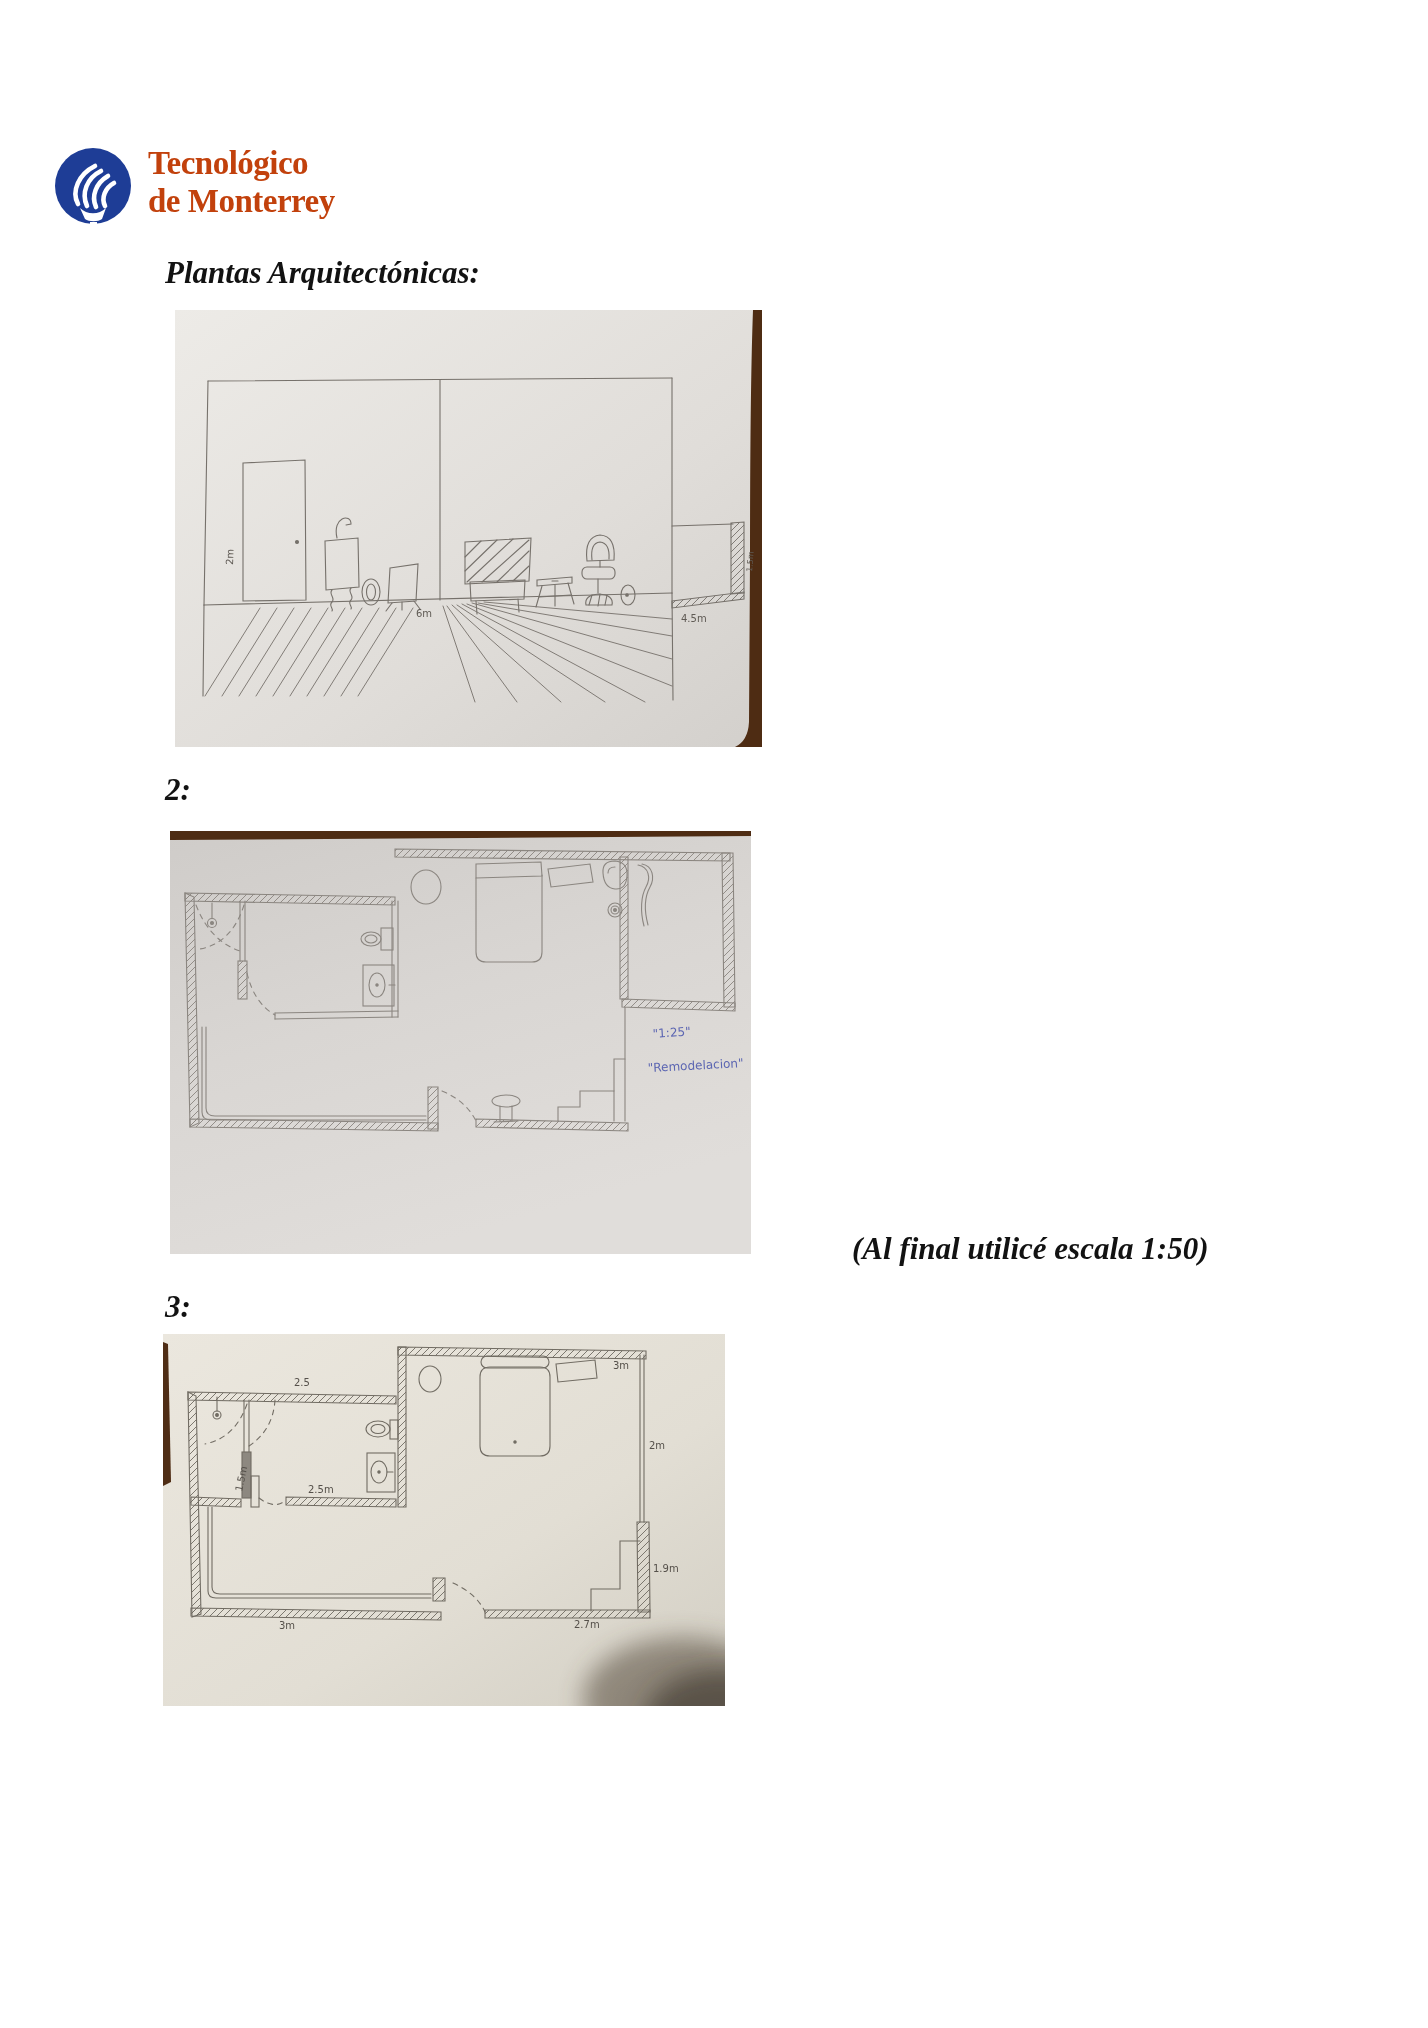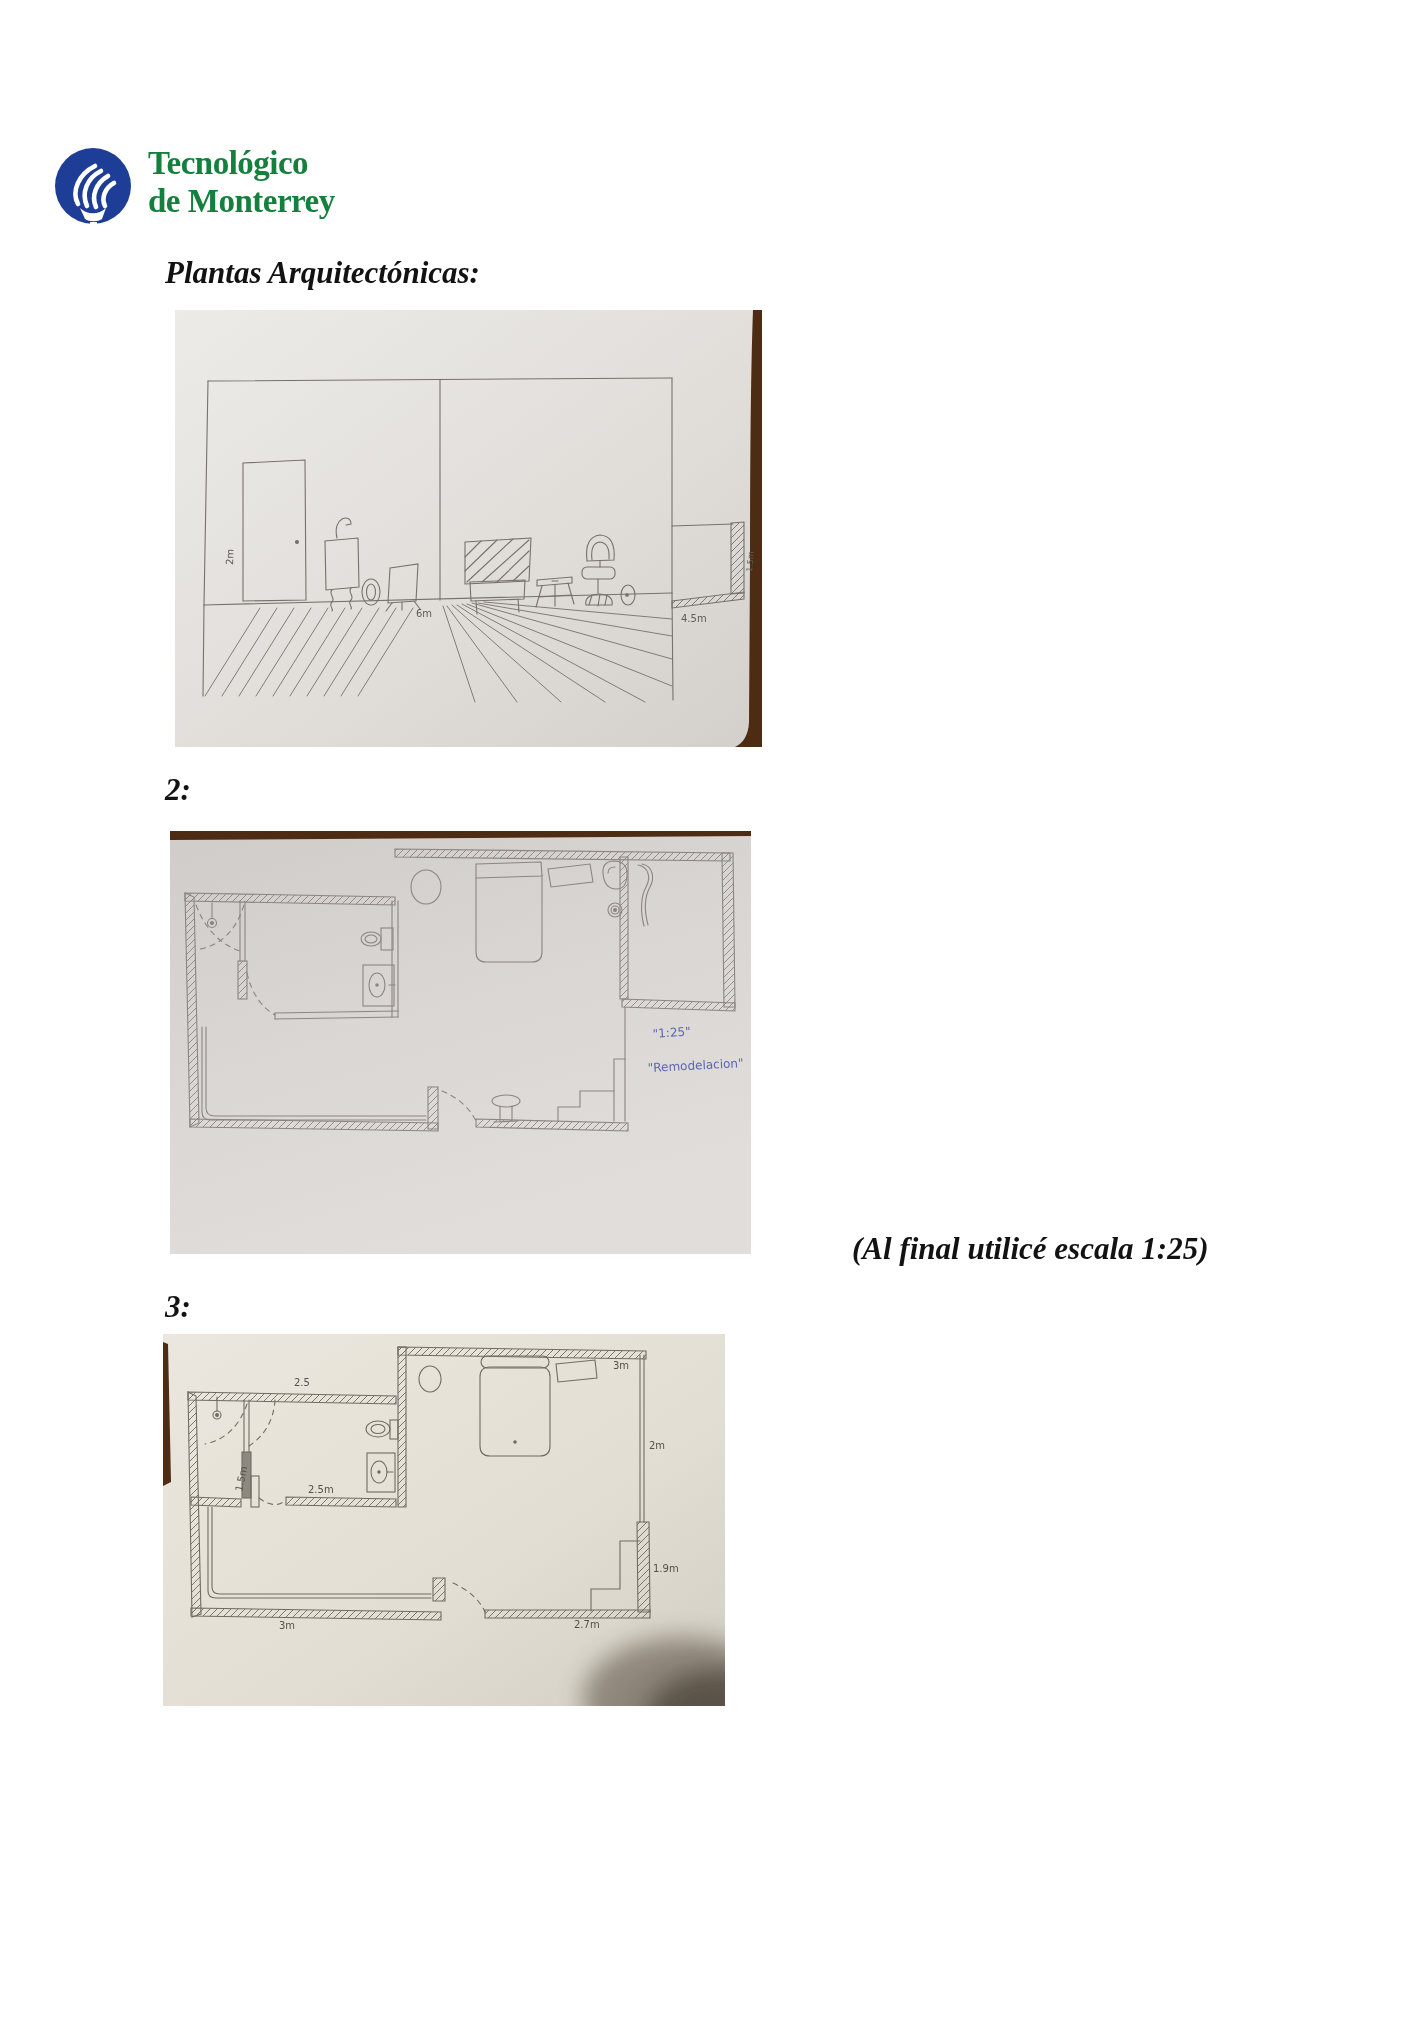--- a/index.html
+++ b/index.html
@@ -1,19 +1,19 @@
 <!DOCTYPE html>
 <html><head>
 <meta charset="utf-8">
 <style>
   html,body{margin:0;padding:0;background:#ffffff;}
   #page{position:relative;width:1428px;height:2028px;background:#ffffff;overflow:hidden;
         font-family:"Liberation Serif", serif;}
   .abs{position:absolute;}
-  #logo-text{color:#15803d;font-weight:bold;font-size:33px;line-height:38px;letter-spacing:-0.5px;}
+  #logo-text{color:#c2410c;font-weight:bold;font-size:33px;line-height:38px;letter-spacing:-0.5px;}
   .doc-heading{color:#121212;font-weight:bold;font-style:italic;font-size:31px;white-space:nowrap;}
   .figure{box-shadow:0 0 0 0 transparent;}
   svg text{font-family:"DejaVu Sans", sans-serif;}
 </style>
 </head>
 <body>
 
 <div id="page">
 
   <div class="abs" style="left:54px;top:146px;width:360px;height:90px;">
@@ -260,21 +260,21 @@
         <path d="M272,260 Q296,270 306,290"></path>
       </g>
     </g>
 
     <g font-size="12">
       <text transform="translate(483,207) rotate(-4)" fill="#5c66b2">"1:25"</text>
       <text transform="translate(478,241) rotate(-3)" fill="#5c66b2">"Remodelacion"</text>
     </g>
   </svg>
 
-  <div class="abs doc-heading" style="left:852px;top:1231px;">(Al final utilicé escala 1:25)</div>
+  <div class="abs doc-heading" style="left:852px;top:1231px;">(Al final utilicé escala 1:50)</div>
 
   <div class="abs doc-heading" style="left:165px;top:1289px;">3:</div>
 
   <svg class="abs figure" style="left:163px;top:1334px;" width="562" height="372" viewBox="0 0 562 372">
     <defs>
       <linearGradient id="paper3" x1="0" y1="0" x2="1" y2="1">
         <stop offset="0" stop-color="#ebe7de"></stop>
         <stop offset="0.6" stop-color="#e2ded4"></stop>
         <stop offset="1" stop-color="#d2cec3"></stop>
       </linearGradient>

